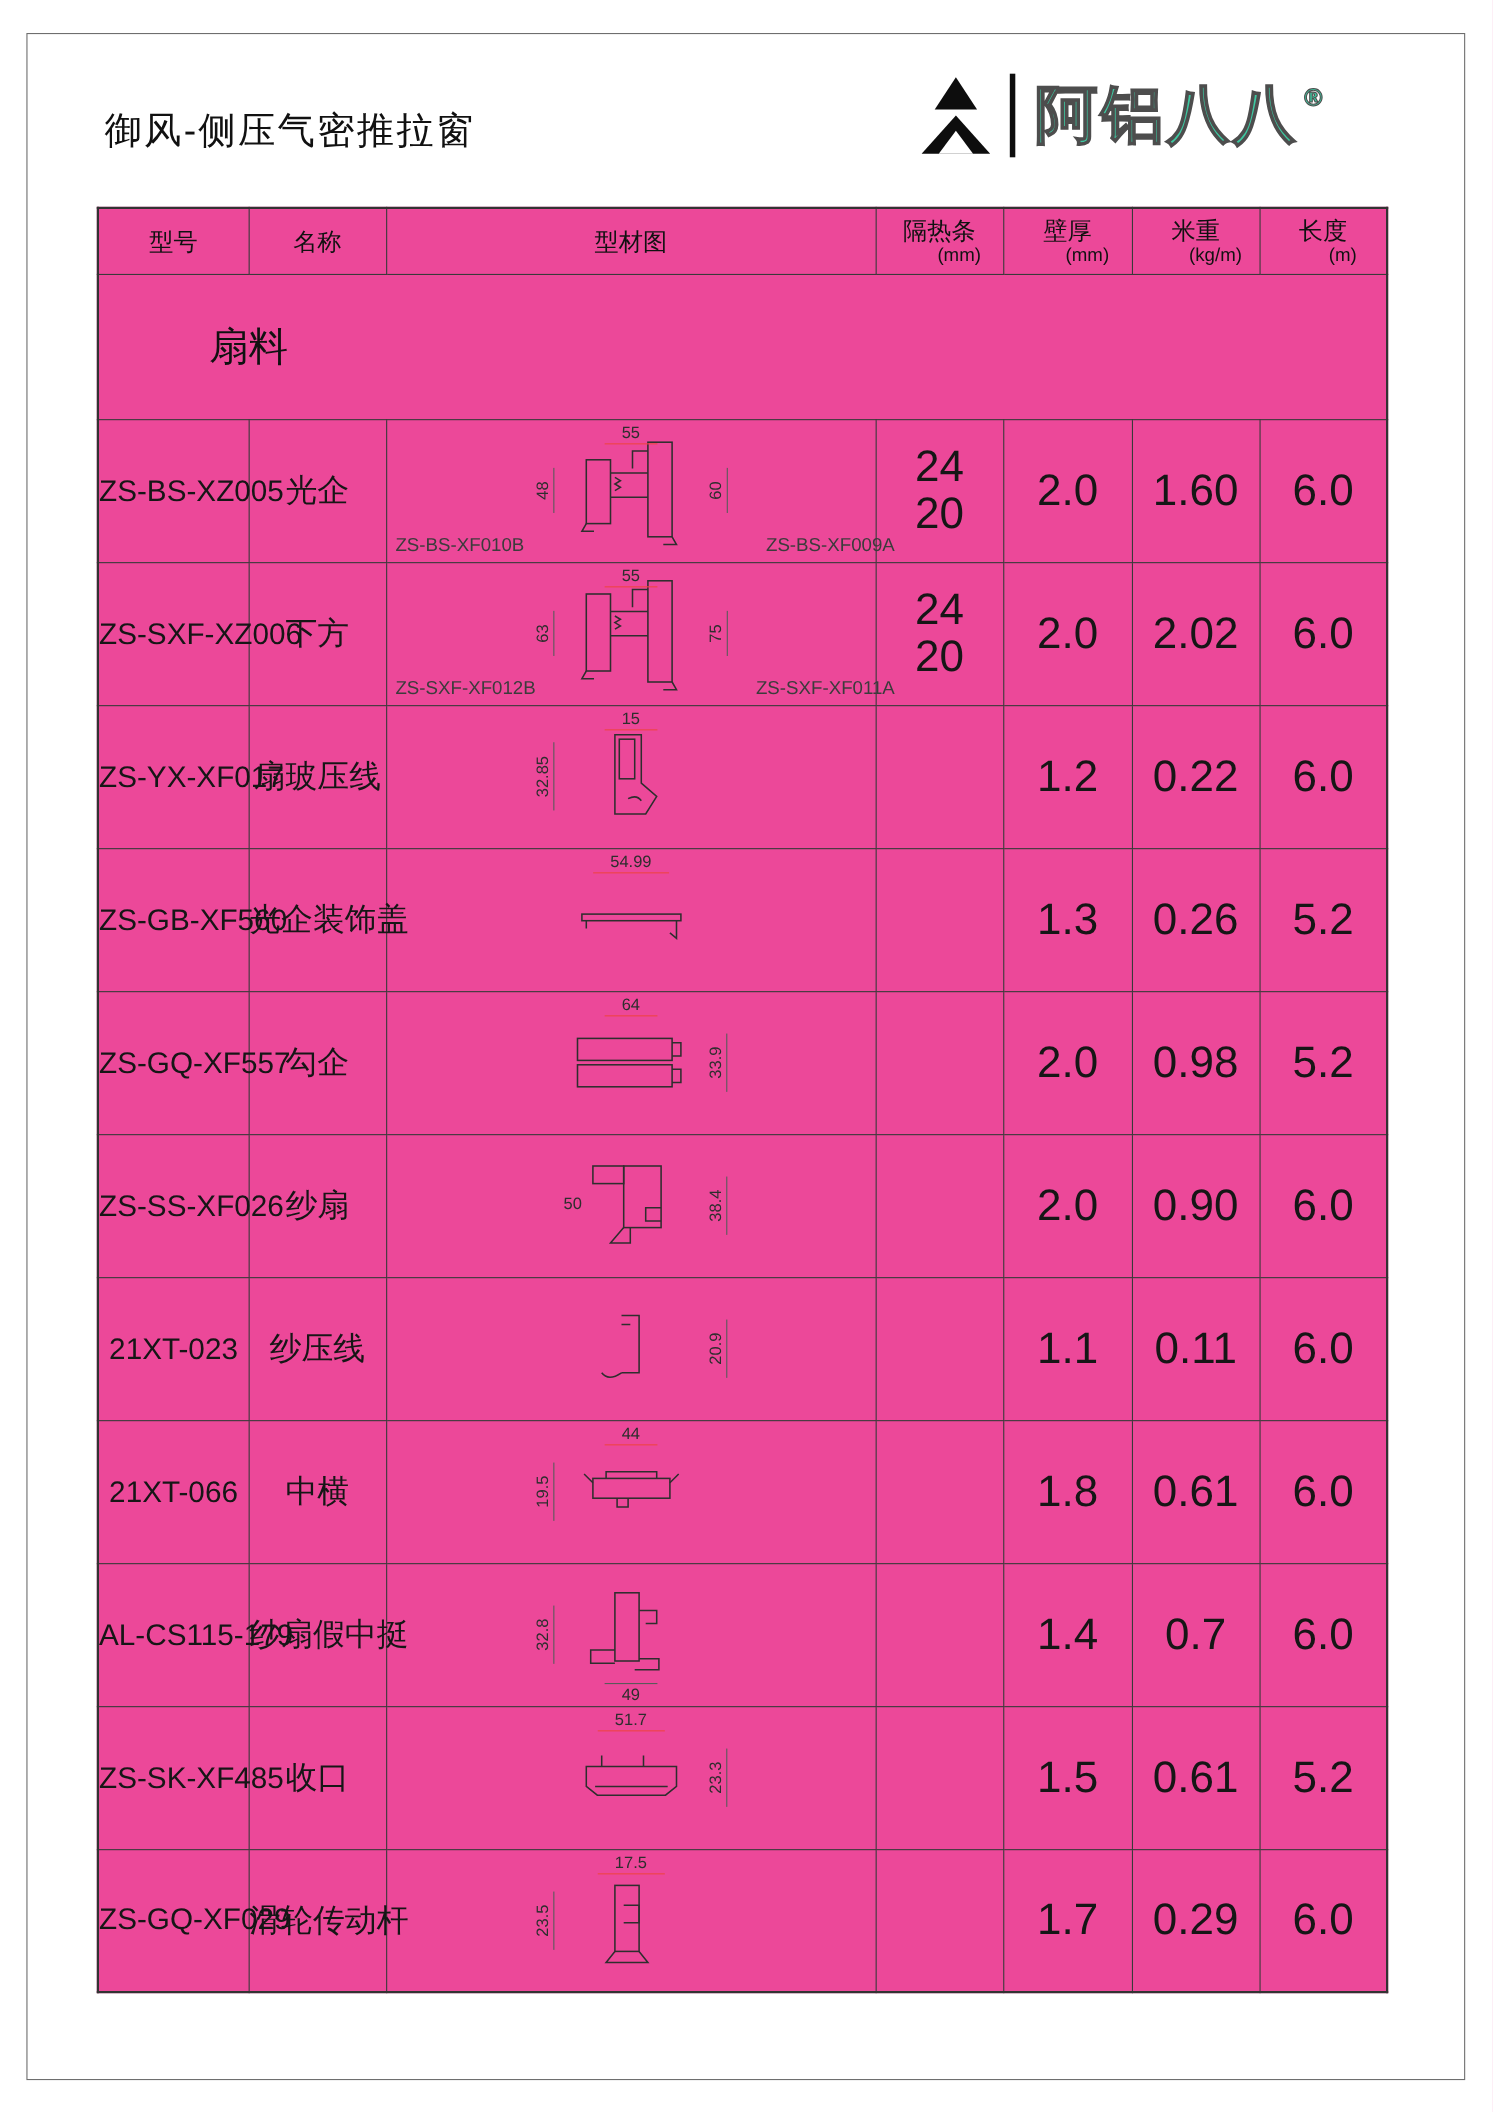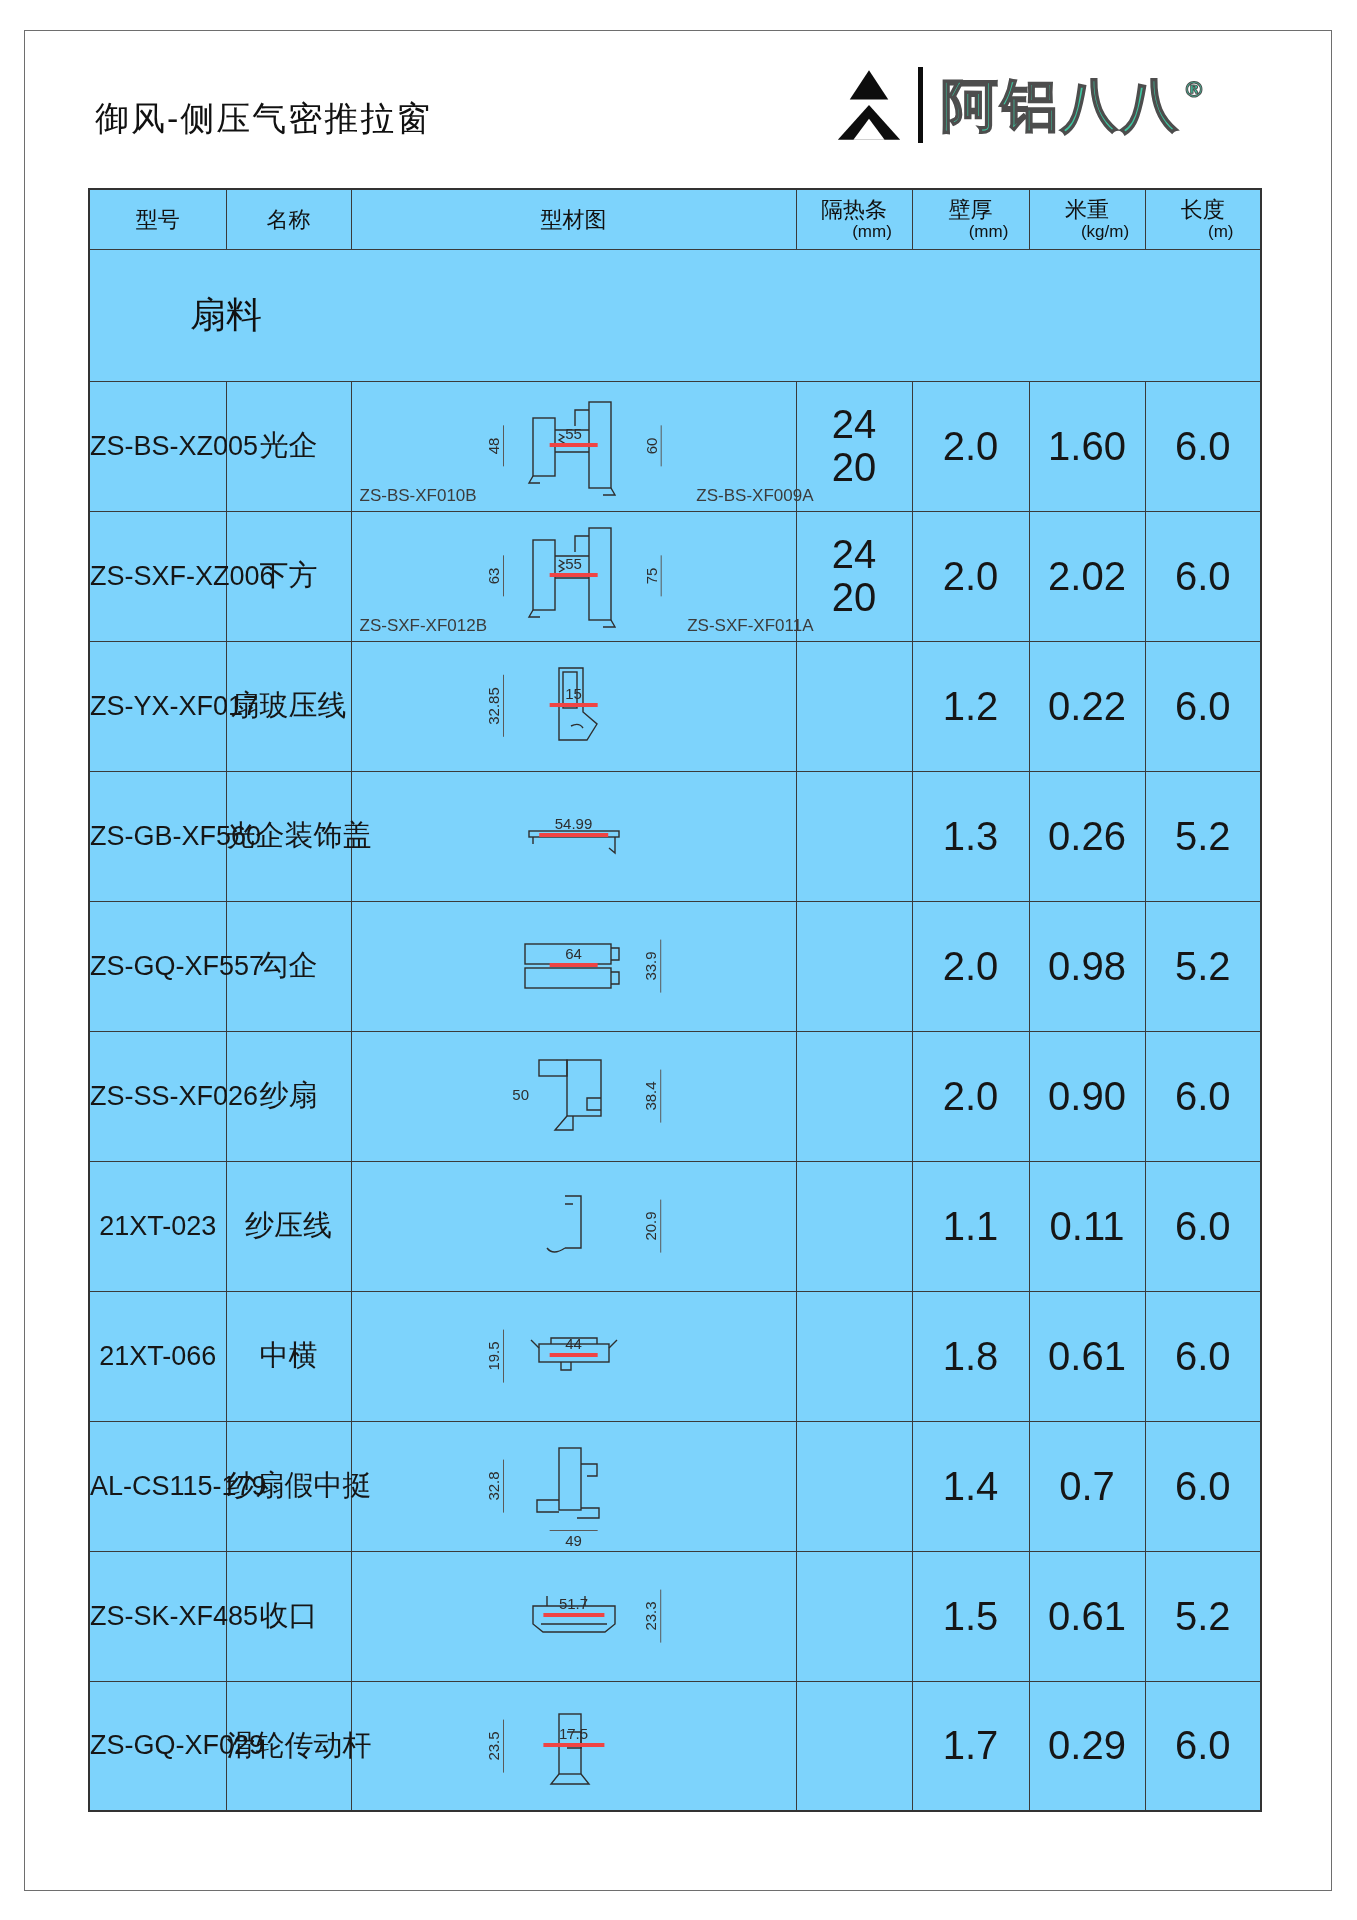--- a/index.html
+++ b/index.html
@@ -29,21 +29,21 @@
     font-size:57px; font-weight:bold; letter-spacing:3px; line-height:1;
     -webkit-text-stroke:1.5px #4d4d4d; white-space:nowrap;
   }
   .logo-reg {
     font-family:"DejaVu Sans",sans-serif; font-size:22px; font-weight:bold;
     vertical-align:28px; -webkit-text-stroke:1px #4d4d4d; margin-left:2px;
   }
   
   table.catalog {
     position:absolute; left:88px; top:188px; width:1172px;
-    border-collapse:collapse; table-layout:fixed; background:#7dd3fc;
+    border-collapse:collapse; table-layout:fixed; background:#ec4899;
     border:2px solid #333;
   }
   th, td { border:1px solid #3a3a3a; text-align:center; vertical-align:middle; overflow:visible; }
   thead tr { height:60px; }
   th { font-weight:normal; }
   .th-label { font-family:"Liberation Serif","DejaVu Serif",serif; font-size:22px; line-height:1.15; color:#111; }
   .th-unit  { font-family:"Liberation Sans",sans-serif; font-size:17px; line-height:1.1; color:#111;padding-left:36px; }
   tr.section-row { height:132px; }
   td.section-cell {
     text-align:left; padding-left:100px;
@@ -56,21 +56,21 @@
   td.value-cell { font-size:40px; }
   
   td.diagram-cell { position:relative; }
   .diagram-box { position:relative; width:170px; height:112px; margin:0 auto; }
   .diagram-box svg { position:absolute; left:0; top:0; width:170px; height:112px; }
   .diagram-box svg * { stroke:#2e2e2e; stroke-width:1.4; fill:none; }
   .dim {
     position:absolute; font-size:15px; line-height:1; color:#2e2e2e;
     white-space:nowrap; font-family:"Liberation Sans",sans-serif;
   }
-  .dim-top    { top:-4px;  left:50%; transform:translateX(-50%); border-bottom:4px solid #ef4444; padding:0 16px 2px;margin-top:40px; }
+  .dim-top    { top:-4px;  left:50%; transform:translateX(-50%); border-bottom:1px solid #ef4444; padding:0 16px 2px; }
   .dim-left   { left:6px;  top:50%;  transform:translate(-50%,-50%) rotate(-90deg); border-bottom:1px solid #5a5a5a; padding:0 12px 2px; }
   .dim-right  { right:6px; top:50%;  transform:translate(50%,-50%) rotate(-90deg);  border-bottom:1px solid #5a5a5a; padding:0 12px 2px; }
   .dim-bottom { bottom:-6px; left:50%; transform:translateX(-50%); border-top:1px solid #5a5a5a; padding:2px 16px 0; }
   .dim-mid    { left:14%; top:42%; }
   .sublabel {
     position:absolute; bottom:5px; font-size:17px; color:#3c3c3c;
     white-space:nowrap; font-family:"Liberation Sans",sans-serif;margin-top:20px;
   }
   .sublabel-left  { left:8px; }
   .sublabel-right { right:-18px; }

